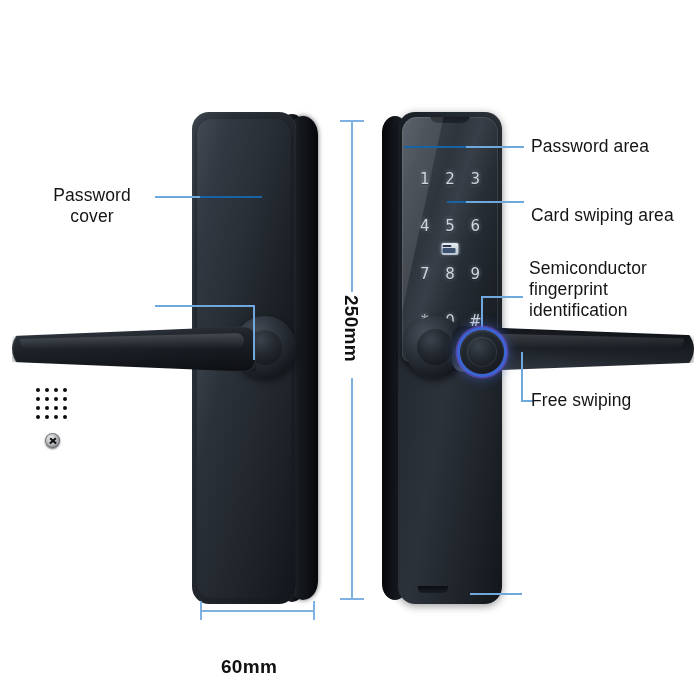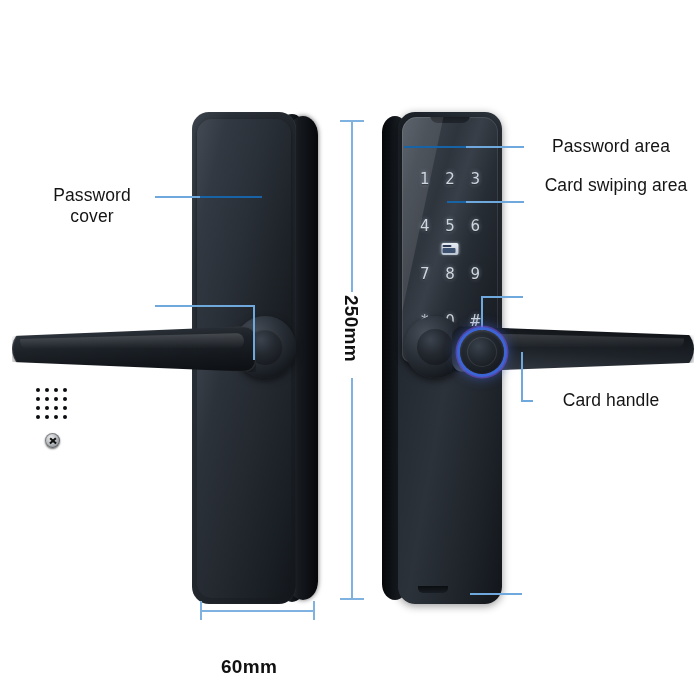--- a/index.html
+++ b/index.html
@@ -8,21 +8,21 @@
     font-family:"Liberation Sans","DejaVu Sans",sans-serif;
     background:#ffffff;
   }
   .stage{position:absolute;inset:0;}
 
   
   .label{
     position:absolute;color:#141414;font-size:17.5px;line-height:21px;
     letter-spacing:.1px;white-space:pre-line;font-weight:400;
   }
-  .label.r{text-align:center;}
+  .label.r{text-align:left;}
   .label.l{text-align:center;}
 
   
   .lead{position:absolute;background:#6fa8dc;}
   .lead.h{height:1.6px;}
   .lead.v{width:1.6px;}
   .lead.dark{background:#1763a6;}
 
   
   .dimline{position:absolute;background:#7fb2e0;}
@@ -349,24 +349,27 @@
   <div class="lead v" style="left:521px;top:352px;height:49px;"></div>
   <div class="lead h" style="left:521px;top:400px;width:12px;"></div>
 
   <div class="lead h" style="left:470px;top:593px;width:52px;"></div>
 
   <div class="label l" style="left:32px;top:185px;width:120px;">Password cover</div>
 
 
   <div class="label r" style="left:531px;top:147px;width:160px;margin-top:-11px;">Password area</div>
 
-  <div class="label r" style="left:531px;top:186px;width:170px;margin-top:-11px;">Card swiping area</div>
-
-
-  <div class="label r" style="left:531px;top:390px;width:160px;">Card handle</div>
+  <div class="label r" style="left:531px;top:216px;width:170px;margin-top:-11px;">Card swiping area</div>
+
+  <div class="label r" style="left:529px;top:258px;width:165px;">Semiconductor
+fingerprint
+identification</div>
+
+  <div class="label r" style="left:531px;top:390px;width:160px;">Free swiping</div>
 
 
   <div class="dimline" style="left:351px;top:120px;width:1.6px;height:480px;"></div>
   <div class="dimcap" style="left:340px;top:120px;width:24px;height:1.8px;"></div>
   <div class="dimcap" style="left:340px;top:598px;width:24px;height:1.8px;"></div>
   <div class="dimtext vert" style="left:362px;top:295px;">250mm</div>
 
   <div style="position:absolute;left:344px;top:292px;width:16px;height:86px;background:#fff;"></div>
   <div class="dimtext vert" style="left:362px;top:295px;">250mm</div>
 

